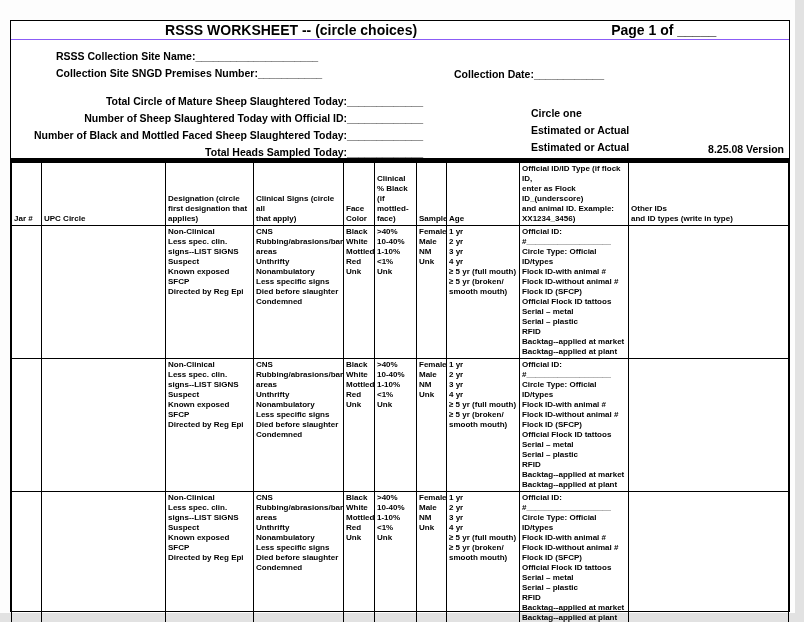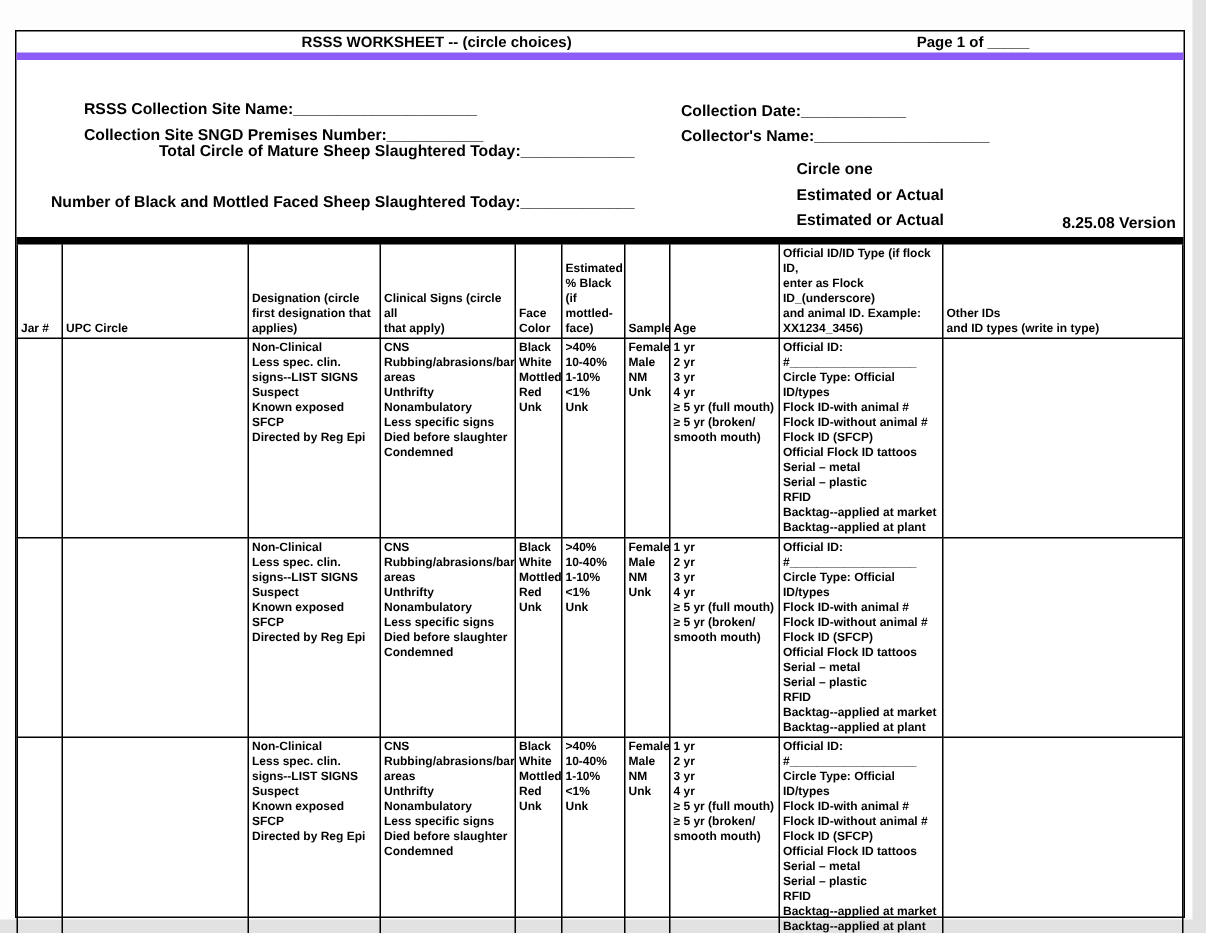--- a/index.html
+++ b/index.html
@@ -22,33 +22,33 @@
     left: 10px; top: 20px;
     width: 780px; height: 592px;
     background: #ffffff;
     border: 1px solid #000;
     color: #000;
   }
   
   .title-bar {
     display: flex; align-items: center;
     height: 19px;
-    border-bottom: 5px solid #8b5cf6;
-    font-size: 10px; font-weight: bold;
+    border-bottom: 1px solid #8b5cf6;
+    font-size: 14px; font-weight: bold;
   }
   .title-left { width: 72%; text-align: center; }
   .title-right { flex: 1; text-align: left; margin-left: 40px; }
   
   .hdr {
     position: relative;
     height: 118px;
     font-size: 10.5px; font-weight: bold;
   }
   .hrow { position: relative; height: 17px; }
-  .hrow .left  { position: absolute; left: 45px; top: 2px; margin-top: 17px; }
+  .hrow .left  { position: absolute; left: 45px; top: 2px; }
   .hrow .right { position: absolute; left: 443px; top: 20px; }
   .hdr .spacer { height: 11px; }
   .trow { position: relative; height: 17px; }
   .trow .lbl  { position: absolute; left: 0; top: 2px; width: 412px; text-align: right; }
   .trow .note { position: absolute; left: 520px; top: 14px; }
   .version {
     position: absolute; right: 5px; top: 103px;
     font-size: 10.5px; font-weight: bold;
   }
   .hdr-pad { height: 8px; }
@@ -91,33 +91,36 @@
     </div>
 
     <div class="hdr">
       <div class="hdr-pad"></div>
       <div class="hrow">
         <span class="left">RSSS Collection Site Name:_____________________</span>
         <span class="right">Collection Date:____________</span>
       </div>
       <div class="hrow">
         <span class="left">Collection Site SNGD Premises Number:___________</span>
-        <span class="right">Collector's Name:____________________</span>
       </div>
       <div class="spacer"></div>
       <div class="trow">
         <span class="lbl">Total Circle of Mature Sheep Slaughtered Today:_____________</span>
         <span class="note">Circle one</span>
       </div>
       <div class="trow">
+        <span class="lbl">Number of Sheep Slaughtered Today with Official ID:_____________</span>
         <span class="note">Estimated or Actual</span>
       </div>
       <div class="trow">
         <span class="lbl">Number of Black and Mottled Faced Sheep Slaughtered Today:_____________</span>
         <span class="note">Estimated or Actual</span>
+      </div>
+      <div class="trow">
+        <span class="lbl">Total Heads Sampled Today:_____________</span>
       </div>
       <div class="version">8.25.08 Version</div>
     </div>
 
     <table class="sheet">
       <colgroup>
         <col style="width:30px">
           <col style="width:124px">
           <col style="width:88px">
         <col style="width:90px">
@@ -132,21 +135,21 @@
         <tr>
           <th>Jar #</th>
           <th>UPC Circle</th>
           <th>Designation (circle
 first designation that
 applies)</th>
           <th>Clinical Signs  (circle all
 that apply)</th>
           <th>Face
 Color</th>
-          <th>Estimated
+          <th>Clinical
 % Black (if
 mottled-
 face)</th>
           <th>Sampled</th>
           <th>Age</th>
           <th class="va-top">Official ID/ID Type (if flock ID,
 enter as Flock ID_(underscore)
 and animal ID. Example:
 XX1234_3456)</th>
           <th>Other IDs

